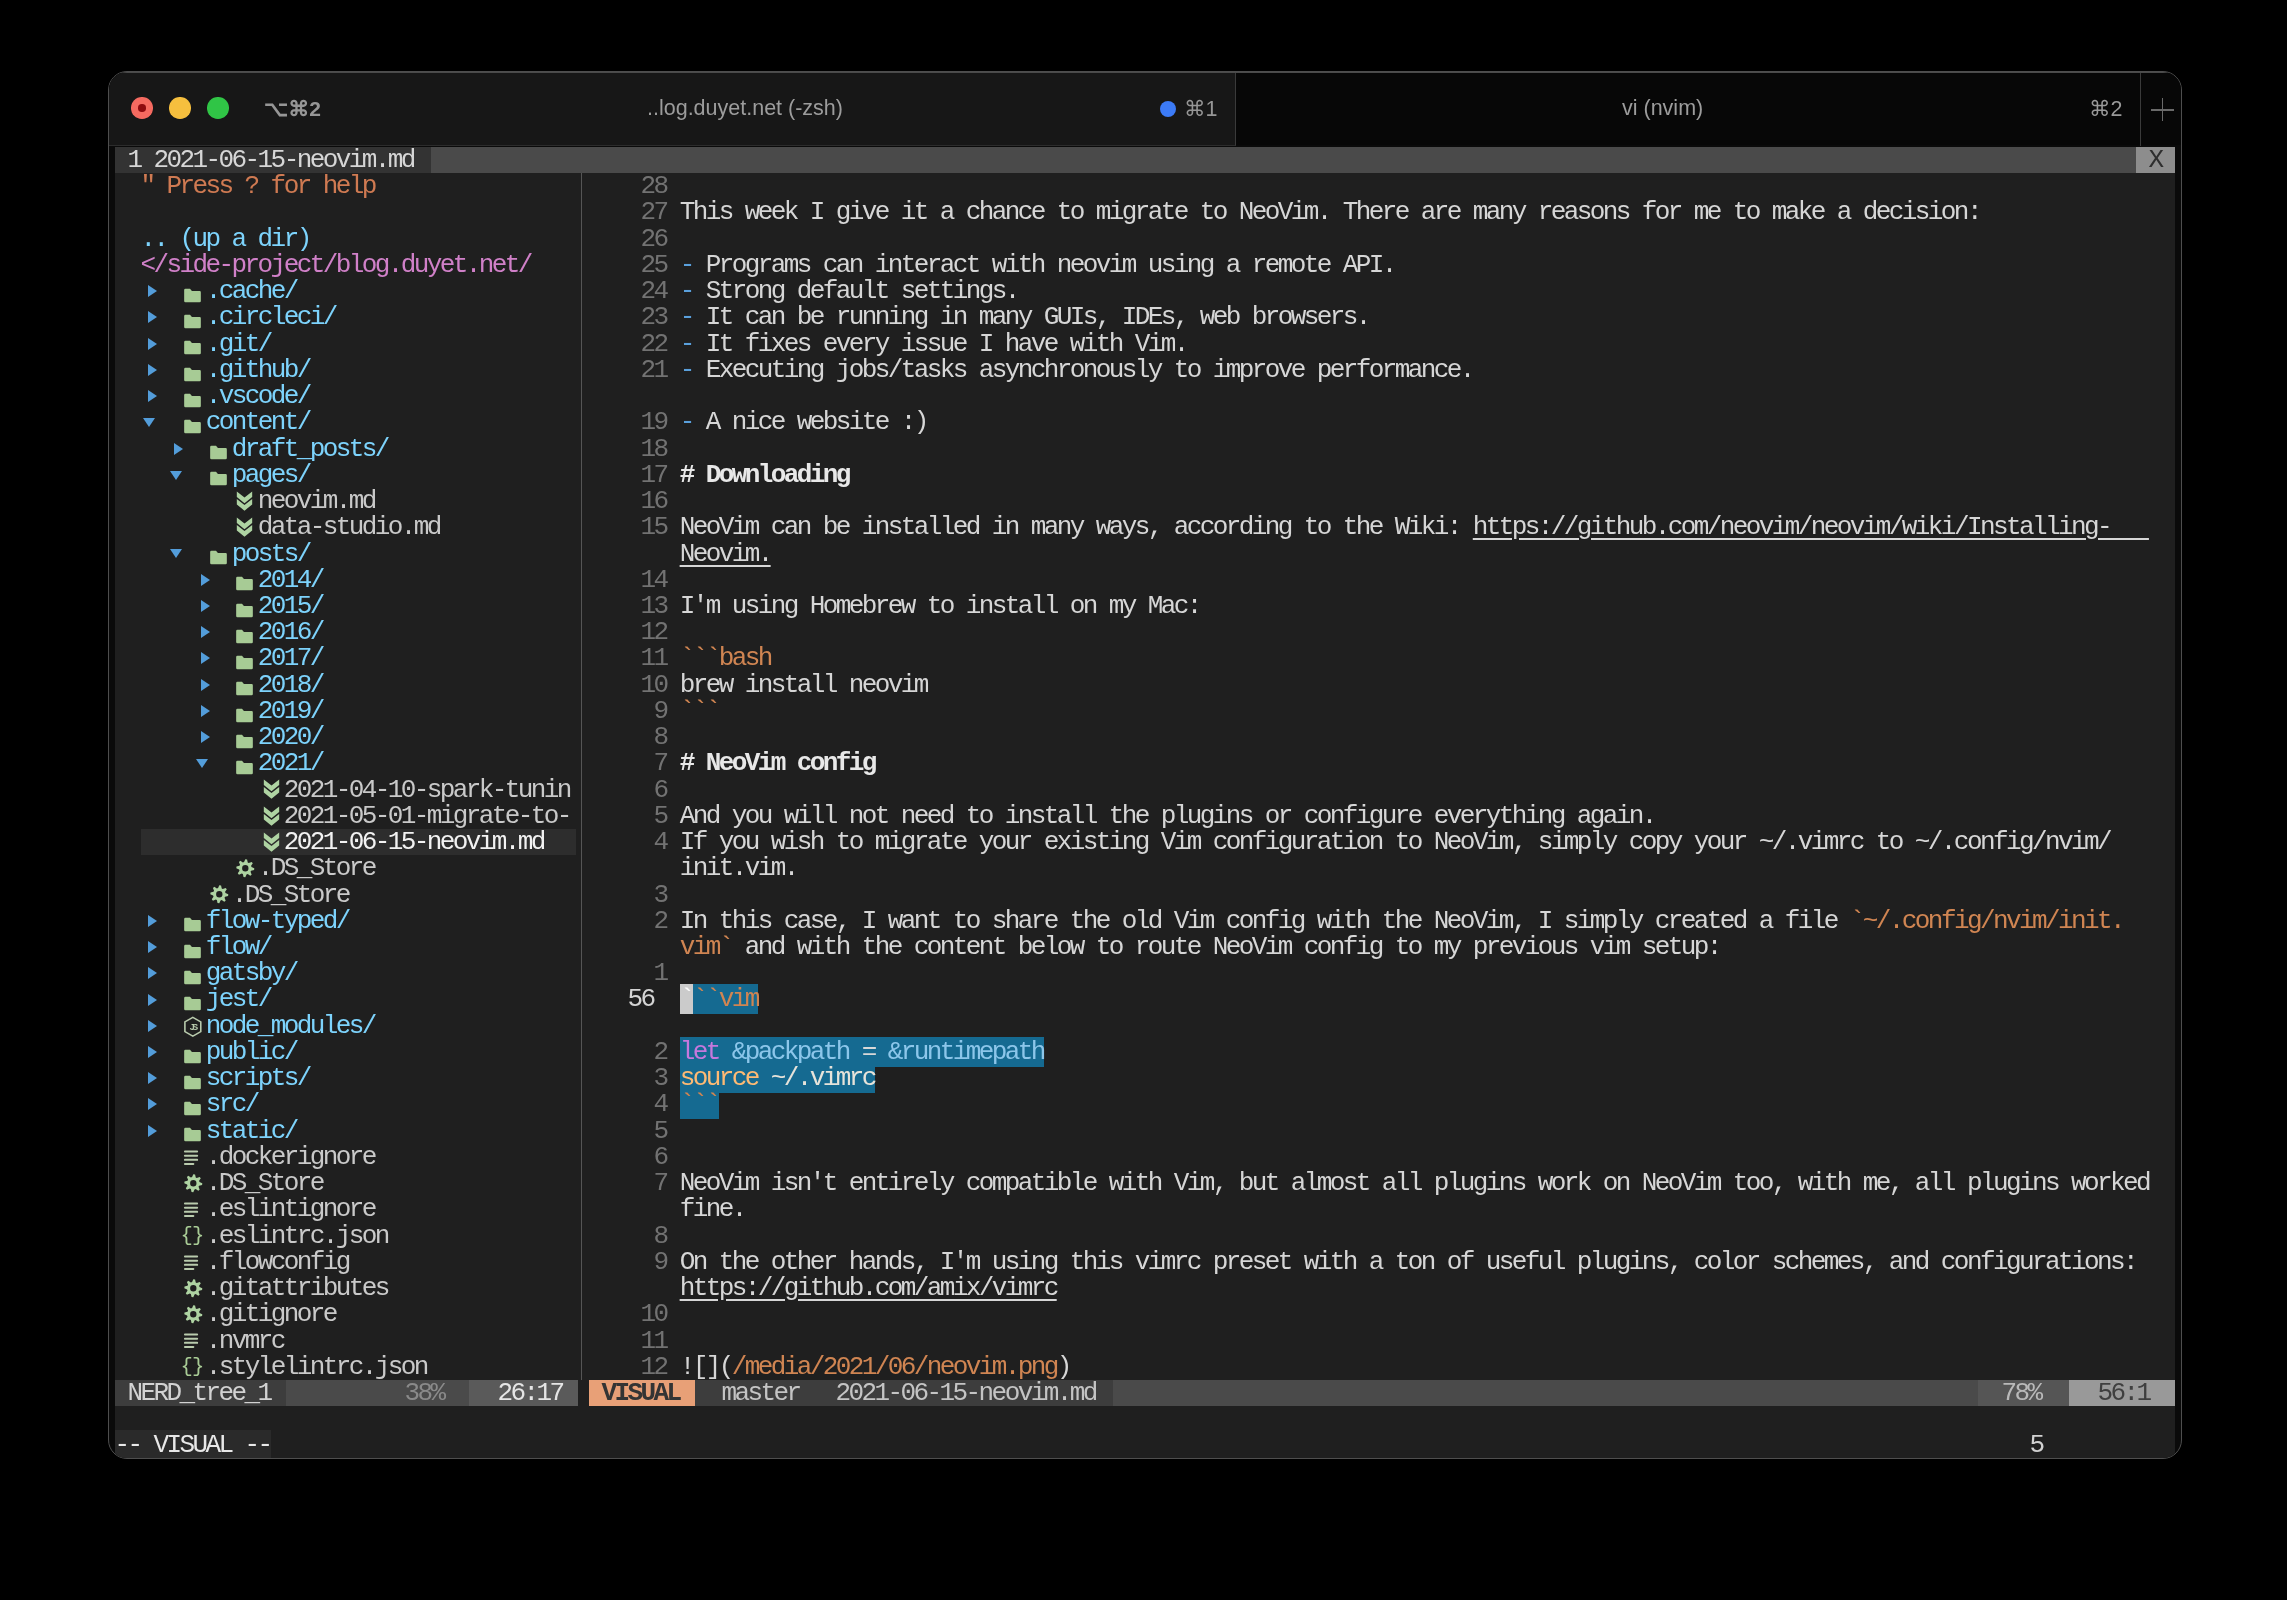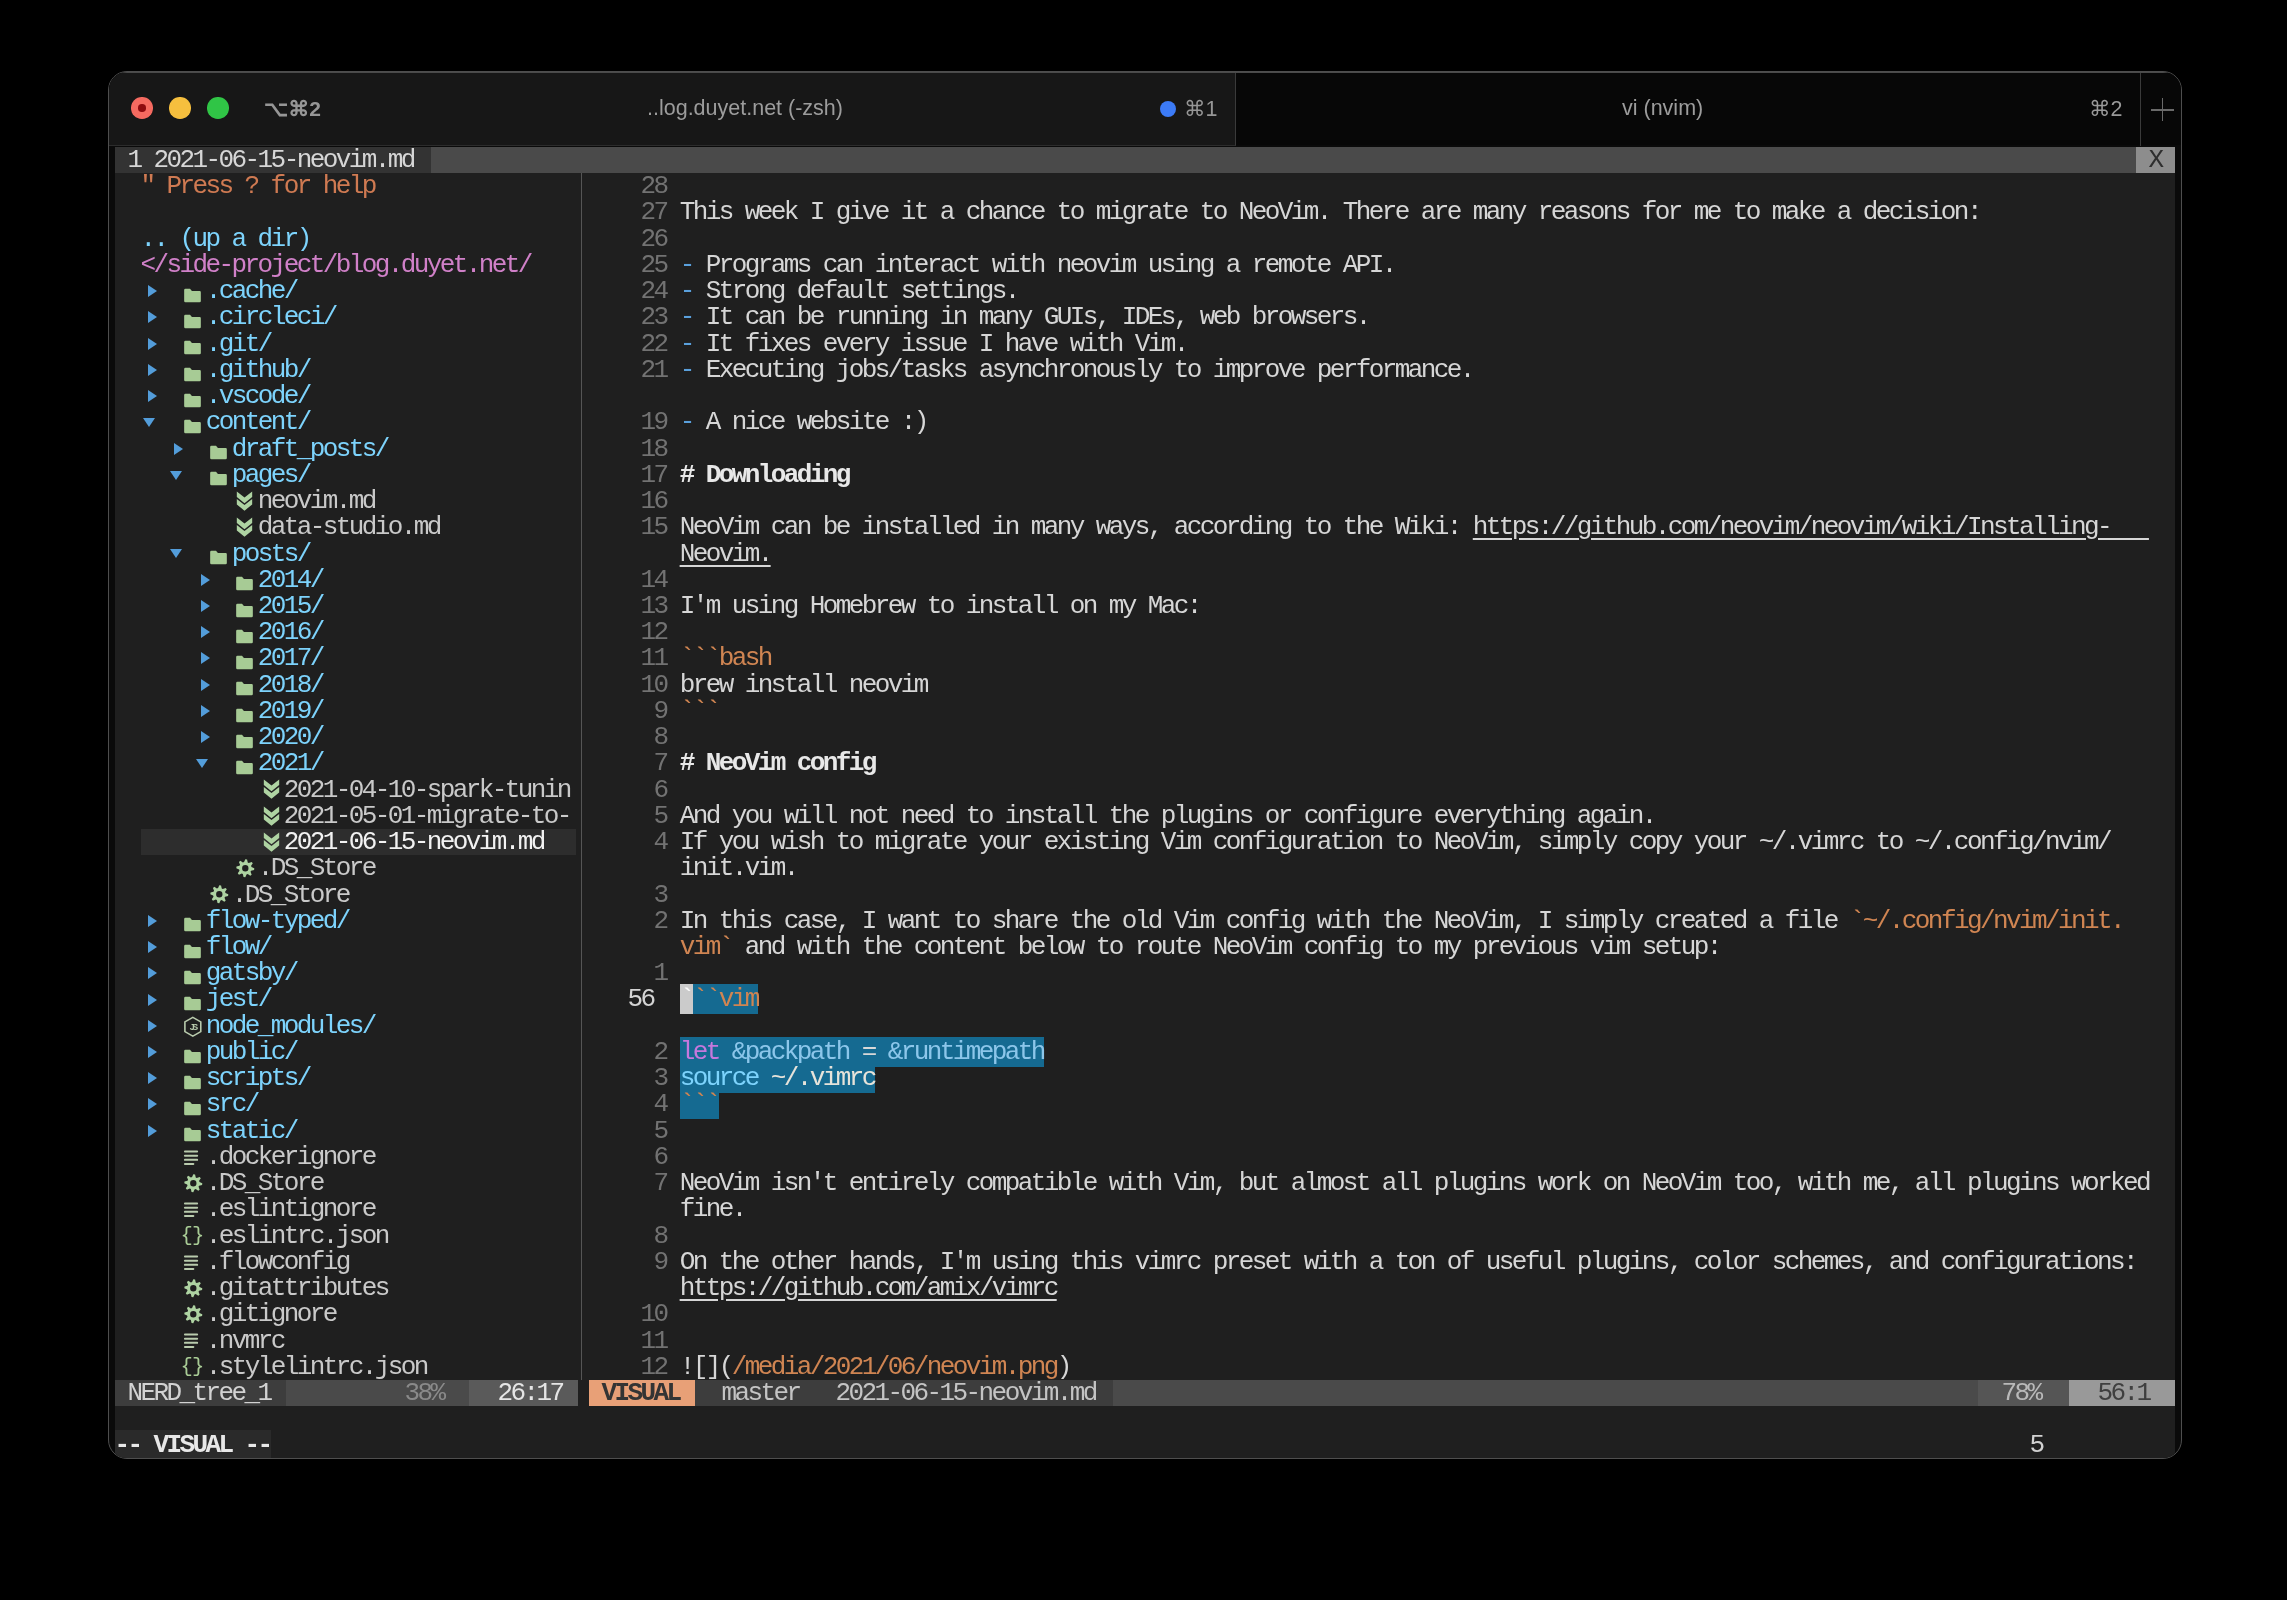--- a/index.html
+++ b/index.html
@@ -15,21 +15,21 @@
 #plus {position:absolute;left:2031px;top:0;width:43px;height:73px;border-left:0.9px solid #3a3a3a}
 #grid {position:absolute;left:5.6px;top:75px;width:2060px;height:1312px;background:#1f1f1f;
   font-family:"Liberation Mono",monospace;font-size:26px;line-height:26px;letter-spacing:-2.6px;color:#d6d6d6}
 .gr {position:absolute;white-space:pre;height:26px}
 .ab {position:absolute}
 .help {color:#cf7a52} .dir {color:#7dd3fc} .rootp {color:#d080c8}
 .file {color:#c9c9c9} .fsel {color:#f2f2f2}
 .t {color:#d6d6d6} .b {color:#5aa0dc} .o {color:#d08552}
 .h {color:#e8e8e8;font-weight:bold}
 .u {color:#d6d6d6;text-decoration:underline;text-underline-offset:3.7px}
-.k {color:#c678dd} .p {color:#8cc6ea} .p2 {color:#7dd3fc} .v {color:#e6e3da} .w {color:#d8d8d8}
+.k {color:#c678dd} .p {color:#8cc6ea} .p2 {color:#fdba74} .v {color:#e6e3da} .w {color:#d8d8d8}
 .num {color:#727272} .numc {color:#d4d4d4}
 .selbg {background:#156a91}
 .cur {background:#cbcbcb;color:#fafafa}
 .tri-r {position:absolute;width:0;height:0;border-left:9.4px solid #539dda;border-top:6px solid transparent;border-bottom:6px solid transparent}
 .tri-d {position:absolute;width:0;height:0;border-top:9.4px solid #539dda;border-left:6px solid transparent;border-right:6px solid transparent}
 .ic {position:absolute;height:20.6px}
 .br {color:#a9cc96;font-family:"Liberation Mono",monospace;font-size:20.6px;line-height:26px;height:26px;letter-spacing:-0.9px}
 </style></head>
 <body>
 <div id="win">
@@ -158,21 +158,21 @@
 <div class="gr" style="top:0;left:0"> 1 2021-06-15-neovim.md</div>
 <div class="gr" style="top:0;left:2021px;width:39px;text-align:center;color:#2e2e2e">X</div>
 <div class="gr" style="top:1233px;left:0;color:#d2d2d2"> NERD_tree_1</div>
 <div class="gr" style="top:1233px;left:290px;color:#8a8a8a">38%</div>
 <div class="gr" style="top:1233px;left:383px;color:#e5e5e5">26:17</div>
 <div class="gr" style="top:1233px;left:474px;color:#343434;font-weight:bold"> VISUAL</div>
 <div class="gr" style="top:1233px;left:607px;color:#c4c4c4">master</div>
 <div class="gr" style="top:1233px;left:721px;color:#c4c4c4">2021-06-15-neovim.md</div>
 <div class="gr" style="top:1233px;left:1887px;color:#b9b9b9">78%</div>
 <div class="gr" style="top:1233px;left:1983px;color:#3f3f3f">56:1</div>
-<div class="gr" style="top:1285px;left:0"><span style="background:#2a2a2a;color:#e8e8e8;font-weight:bold">-- VISUAL --</span></div>
+<div class="gr" style="top:1285px;left:0"><span style="background:#2a2a2a;color:#e8e8e8;font-weight:normal">-- VISUAL --</span></div>
 <div class="gr" style="top:1285px;left:1915px;color:#d0d0d0">5</div>
 <div class="tri-r" style="left:33px;top:138px"></div>
 <div class="ic" style="left:68px;top:136px"><svg width="19" height="15" viewBox="0 0 22 18">
           <path fill="#a7cb95" d="M1 2.5 Q1 1 2.5 1 L8 1 L10.3 3.6 L19.7 3.6 Q21 3.6 21 5 L21 15.5 Q21 17 19.5 17 L2.5 17 Q1 17 1 15.5 Z"></path>
         </svg></div>
 <div class="tri-r" style="left:33px;top:164px"></div>
 <div class="ic" style="left:68px;top:162px"><svg width="19" height="15" viewBox="0 0 22 18">
           <path fill="#a7cb95" d="M1 2.5 Q1 1 2.5 1 L8 1 L10.3 3.6 L19.7 3.6 Q21 3.6 21 5 L21 15.5 Q21 17 19.5 17 L2.5 17 Q1 17 1 15.5 Z"></path>
         </svg></div>
 <div class="tri-r" style="left:33px;top:191px"></div>

